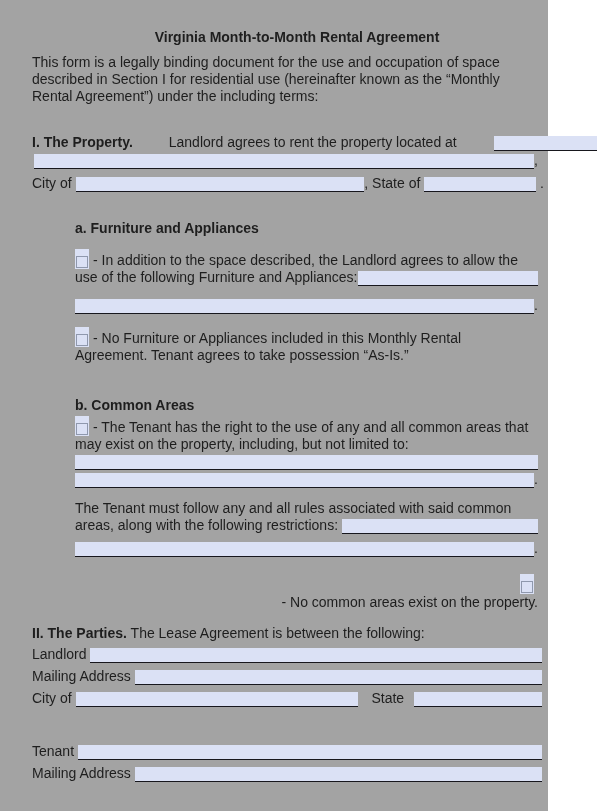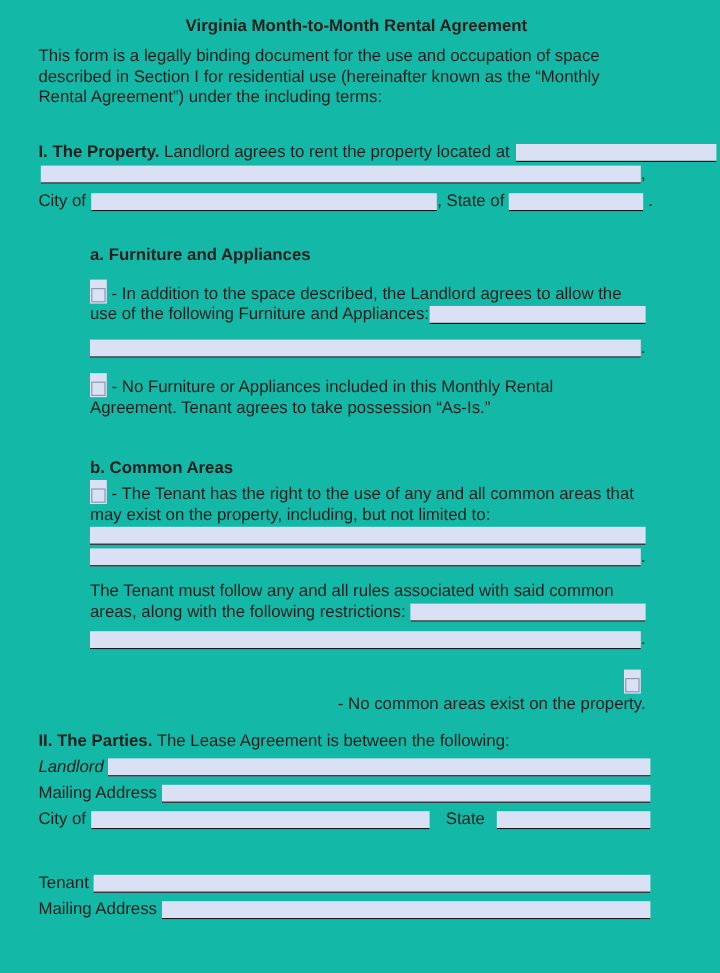--- a/index.html
+++ b/index.html
@@ -6,21 +6,21 @@
     --fill:#dbe1f5;
     --ul:#17171d;
     --cbb:#8f98ad;
     --txt:#1e1e1e;
   }
   *{margin:0;padding:0;box-sizing:border-box;}
   html,body{background:#ffffff;}
   body{width:600px;height:811px;overflow:hidden;
        font-family:"Liberation Sans","DejaVu Sans",sans-serif;
        font-size:14px;color:var(--txt);}
-  .page{width:600px;height:811px;padding:12px 0 0 32px;position:relative;background:#14b8a6;}
+  .page{width:548px;height:811px;padding:28px 0 0 32px;position:relative;background:#a3a3a3;}
   .t{white-space:pre;line-height:17px;display:block;}
   .b{font-weight:bold;}
   .title{font-weight:bold;text-align:center;line-height:18px;width:530px;}
   .intro{margin-top:8px;}
   .row{display:flex;align-items:flex-end;line-height:17px;}
   .row .t{display:inline-block;}
   .f{background:var(--fill);border-bottom:1.5px solid var(--ul);height:15px;flex:0 0 auto;}
   .grow{flex:1 1 auto;}
   .indent{margin-left:43px;width:463px;}
   .main{width:506px;}
@@ -36,21 +36,21 @@
 <div class="page">
 
   <div class="title">Virginia Month-to-Month Rental Agreement</div>
 
   <div class="intro main">
     <span class="t">This form is a legally binding document for the use and occupation of space</span>
     <span class="t">described in Section I for residential use (hereinafter known as the “Monthly</span>
     <span class="t">Rental Agreement”) under the including terms:</span>
   </div>
 
-  <div class="row" style="margin-top:29px;width:565px;">
+  <div class="row" style="margin-top:29px;width:565px;gap:32px;">
     <span class="t b">I. The Property.</span>
       <span class="t"> Landlord agrees to rent the property located at</span>
     <span class="f grow" style="margin-left:5px;"></span>
   </div>
   <div class="row" style="margin-top:1px;margin-left:2px;width:504px;">
     <span class="f grow"></span>
     <span class="t">,</span>
   </div>
   <div class="row" style="margin-top:6px;width:512px;">
     <span class="t">City of </span>
@@ -120,21 +120,21 @@
         </span>
       <span class="t">- No common areas exist on the property.</span>
     </div>
   </div>
 
   <div class="row" style="margin-top:34px;width:506px;">
     <span class="t b">II. The Parties.</span>
       <span class="t"> The Lease Agreement is between the following:</span>
   </div>
 
-  <div class="row" style="margin-top:4px;width:510px;font-style:italic;">
+  <div class="row" style="margin-top:4px;width:510px;">
     <span class="t">Landlord </span>
     <span class="f grow"></span>
   </div>
   <div class="row" style="margin-top:5px;width:510px;">
     <span class="t">Mailing Address </span>
     <span class="f grow"></span>
   </div>
   <div class="row" style="margin-top:5px;width:510px;">
     <span class="t">City of </span>
     <span class="f grow"></span>

